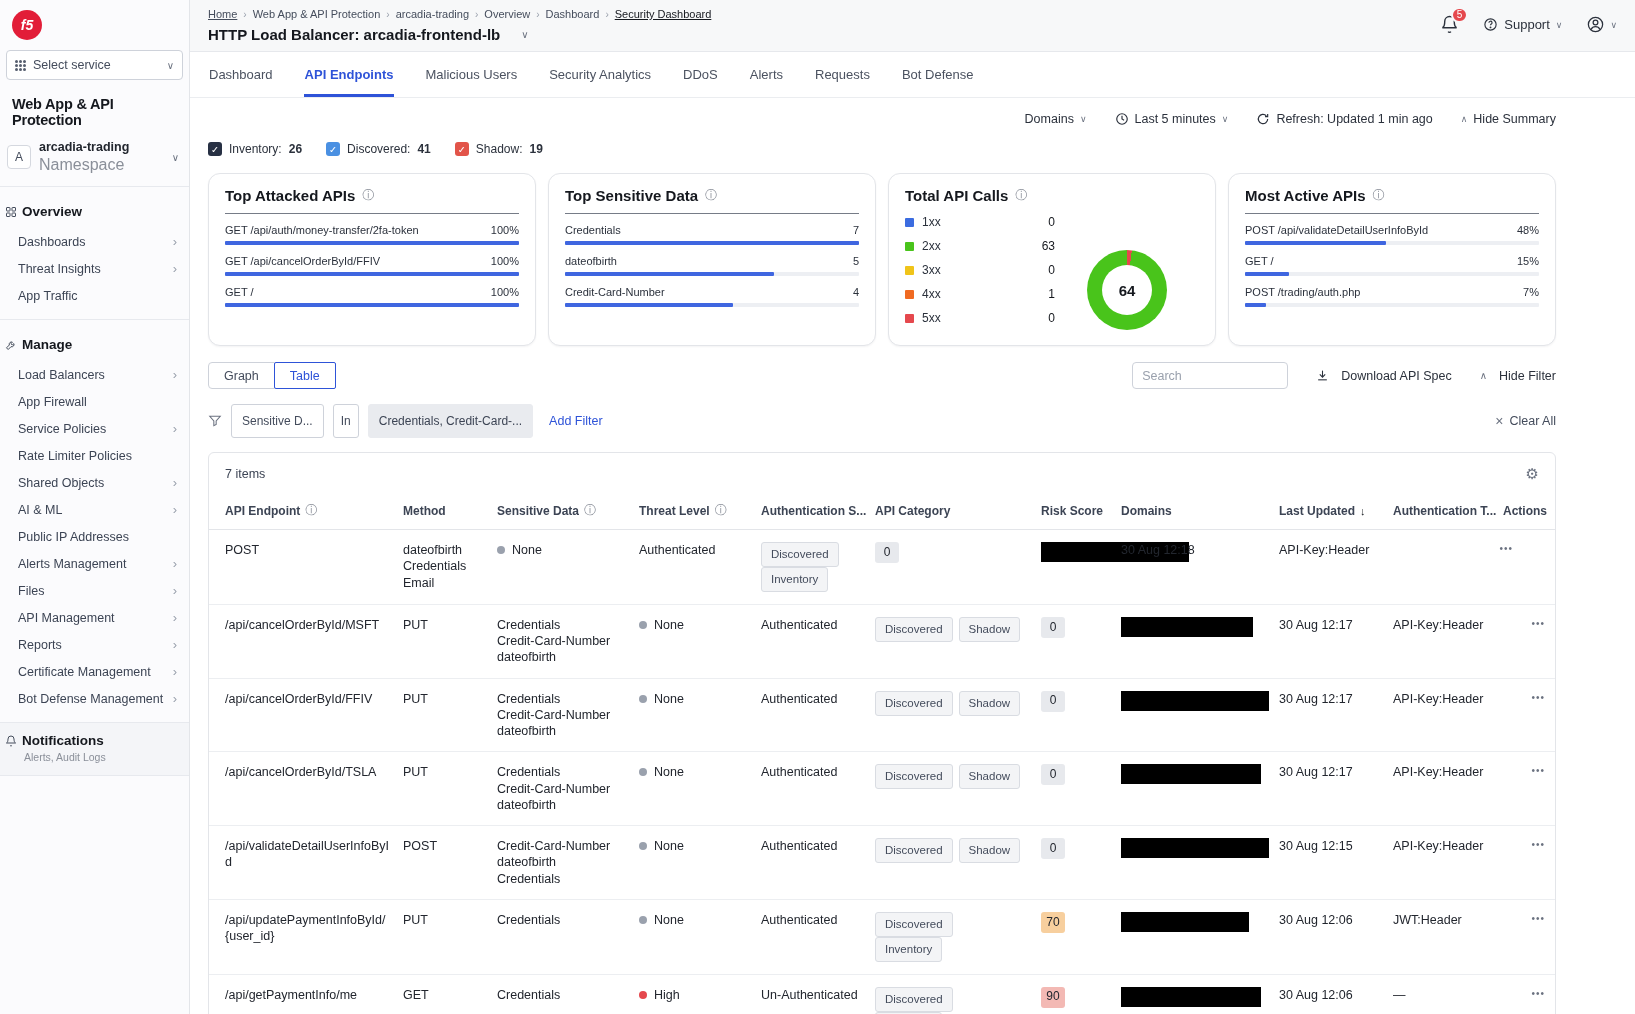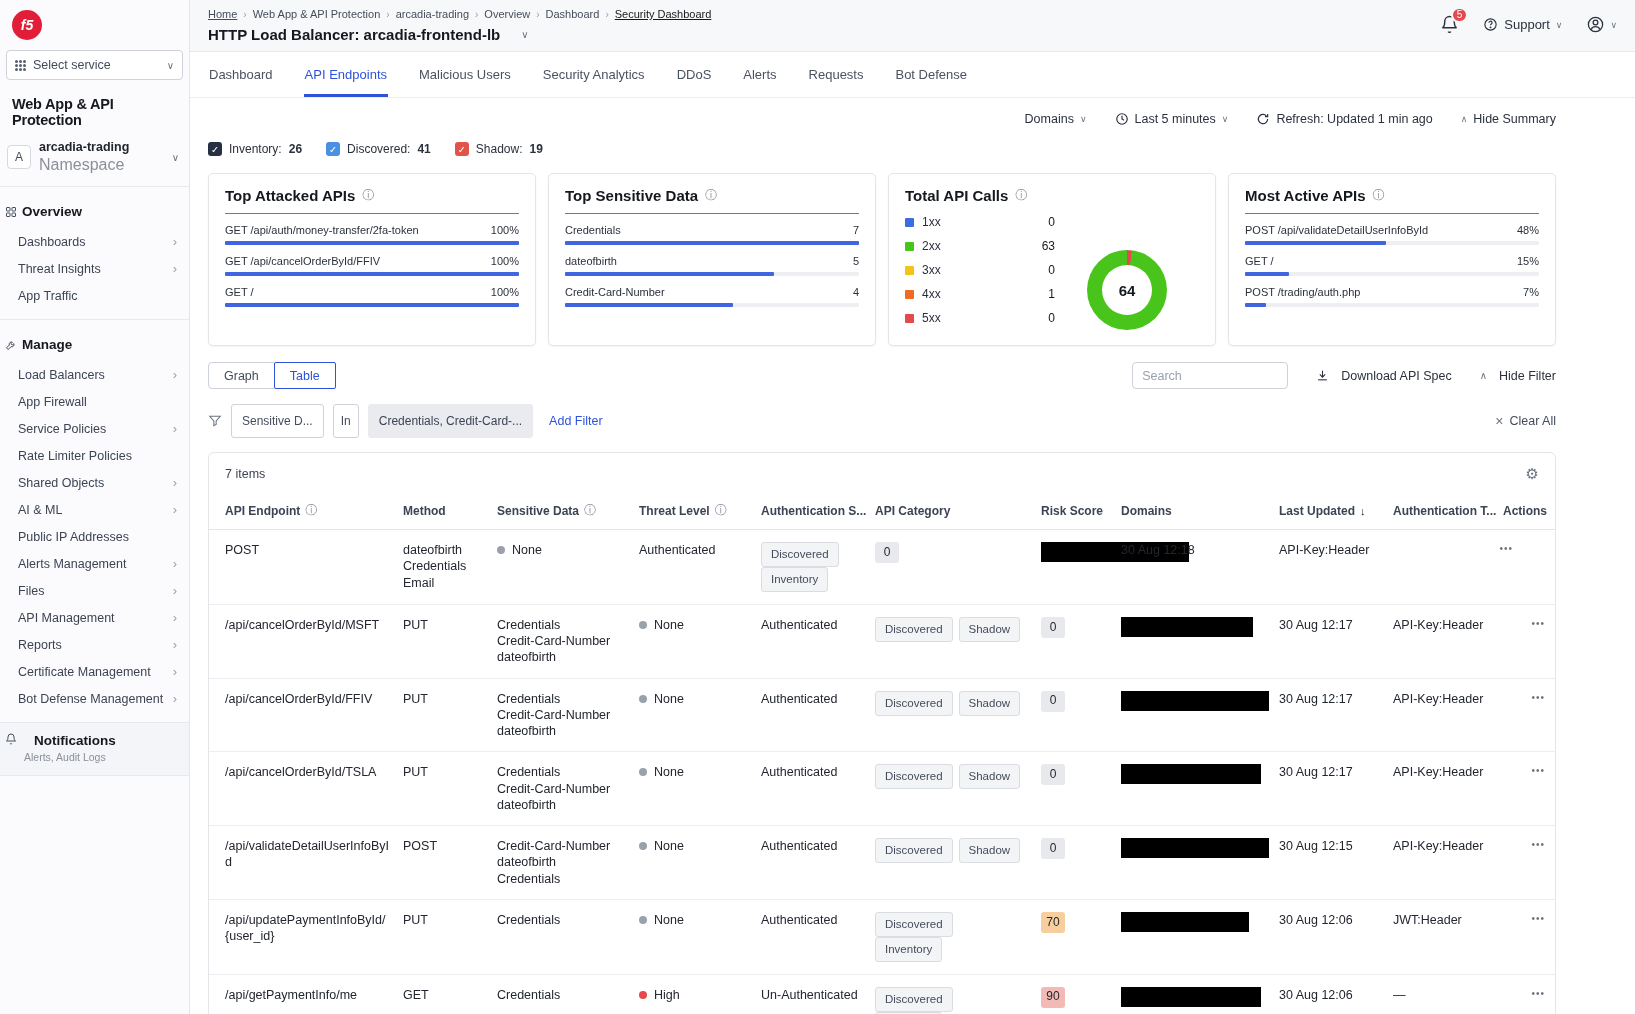--- a/index.html
+++ b/index.html
@@ -20,21 +20,21 @@
   .ns-avatar{width:24px;height:24px;border:1px solid #d5d8df;border-radius:4px;display:flex;align-items:center;justify-content:center;font-size:12px;color:#444c5c;background:#fff}
   .ns-name{font-size:12.5px;color:#22262e;font-weight:bold}
   .ns-sub{font-size:16px;color:#8a8f99;margin-top:2px}
   .ns-chev{margin-left:auto;color:#6b7280;font-size:10px}
   .side-section{padding:8px 0 10px;border-bottom:1px solid #e7e9ee}
   .side-head{display:flex;align-items:center;gap:5px;padding:9px 12px 9px 5px;font-size:13.5px;font-weight:bold;color:#15181e}
   .side-head svg{flex:none}
   .side-item{display:flex;align-items:center;padding:6.5px 12px 6.5px 18px;font-size:12.5px;color:#3c4454;cursor:pointer}
   .side-item .chev{margin-left:auto;color:#9aa1ad;font-size:13px;line-height:1}
   .notif-block{background:#f4f5f8;padding:10px 12px 12px 5px;border-bottom:1px solid #e7e9ee}
-  .notif-head{display:flex;align-items:flex-start;gap:17px;font-size:13.5px;font-weight:bold;color:#15181e;cursor:pointer}
+  .notif-head{display:flex;align-items:center;gap:5px;font-size:13.5px;font-weight:bold;color:#15181e;cursor:pointer}
   .notif-sub{font-size:10.5px;color:#8a8f99;margin-top:3px;padding-left:19px}
 
   
   .main{flex:1;display:flex;flex-direction:column;min-width:0}
   .topbar{background:#f7f8f9;border-bottom:1px solid #e6e8ec;padding:5px 18px 8px;display:flex;justify-content:space-between;align-items:flex-start}
   .crumbs{font-size:11px;color:#454d5c;display:flex;align-items:center;gap:6px;padding-top:3px}
   .crumb{cursor:pointer}
   .crumb.underlined{text-decoration:underline}
   .crumb.current{color:#15181e}
   .crumb-sep{color:#9aa1ad;font-size:10px}
@@ -43,35 +43,35 @@
   .topbar-right{display:flex;align-items:center;gap:24px;padding-top:10px}
   .bell-wrap{position:relative;cursor:pointer;line-height:0}
   .badge{position:absolute;top:-8px;right:-9px;background:#e5484d;color:#fff;font-size:10px;min-width:16px;height:16px;border-radius:8px;display:flex;align-items:center;justify-content:center;padding:0 4px;border:2px solid #f7f8f9}
   .support{display:flex;align-items:center;gap:6px;color:#2b313c;font-size:13px;cursor:pointer}
   .support .chev,.account .chev{font-size:9px;color:#6b7280}
   .account{display:flex;align-items:center;gap:5px;cursor:pointer;line-height:0}
 
   
   .tabs{display:flex;gap:30px;padding:0 18px;background:#fff;border-bottom:1px solid #ebedf0}
   .tab{padding:15px 1px 12px;font-size:13px;color:#4b5260;cursor:pointer;border-bottom:3px solid transparent;white-space:nowrap}
-  .tab.active{color:#2e53d8;font-weight:normal;border-bottom-color:#2e53d8}
+  .tab.active{color:#2e53d8;font-weight:bold;border-bottom-color:#2e53d8}
 
   
   .content{flex:1;padding:0 79px 0 18px;overflow:hidden;background:#fff}
   .controls-row{display:flex;justify-content:flex-end;align-items:center;gap:28px;padding:14px 0 2px;font-size:12.5px;color:#2b313c}
   .ctrl{display:flex;align-items:center;gap:6px;cursor:pointer}
   .ctrl .chev{font-size:9px;color:#6b7280}
   .legend-row{display:flex;align-items:center;gap:24px;padding:14px 0 0}
   .cfilter{display:flex;align-items:center;gap:7px;font-size:12px;color:#2b313c;cursor:pointer}
   .cbox{width:14px;height:14px;border-radius:3px;color:#fff;font-size:9.5px;display:flex;align-items:center;justify-content:center}
   .cfilter b{font-weight:bold}
 
   
   .cards{display:flex;gap:12px;margin-top:17px}
-  .card{flex:1;background:#fff;border:1px solid #e3e5e9;border-radius:5px;padding:13px 16px 3px;min-height:173px;box-shadow:0 1px 2px rgba(20,24,34,.05)}
+  .card{flex:1;background:#fff;border:1px solid #e3e5e9;border-radius:12px;padding:13px 16px 3px;min-height:173px;box-shadow:0 1px 2px rgba(20,24,34,.05)}
   .card-title{display:flex;align-items:center;gap:7px;font-size:15px;font-weight:bold;color:#15181e}
   .info{color:#8a8f99;font-size:12px;font-weight:normal;cursor:pointer}
   .card-divider{border-top:1px solid #767c87;margin-top:9px}
   .bar-item{margin-top:10px}
   .bar-lr{display:flex;justify-content:space-between;font-size:11px;color:#2b313c}
   .bar-track{height:4px;background:#edeff3;margin-top:5px;border-radius:1px}
   .bar-fill{height:100%;background:#3f66e0;border-radius:1px}
   .calls-body{display:flex;align-items:flex-end;margin-top:6px}
   .calls-legend{width:150px}
   .cl-row{display:flex;align-items:center;gap:8px;font-size:12px;color:#2b313c;padding:5px 0}

